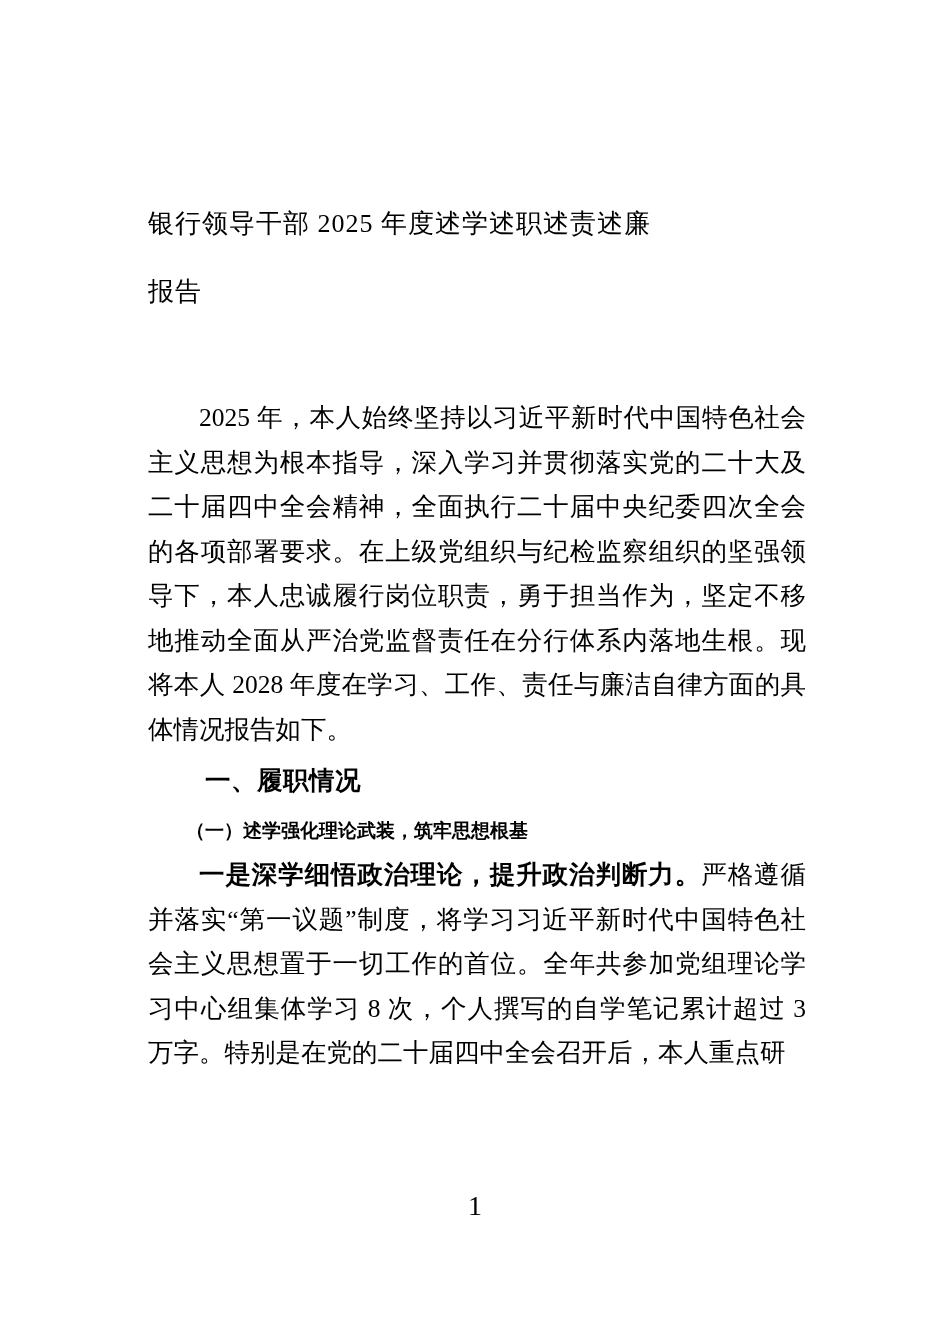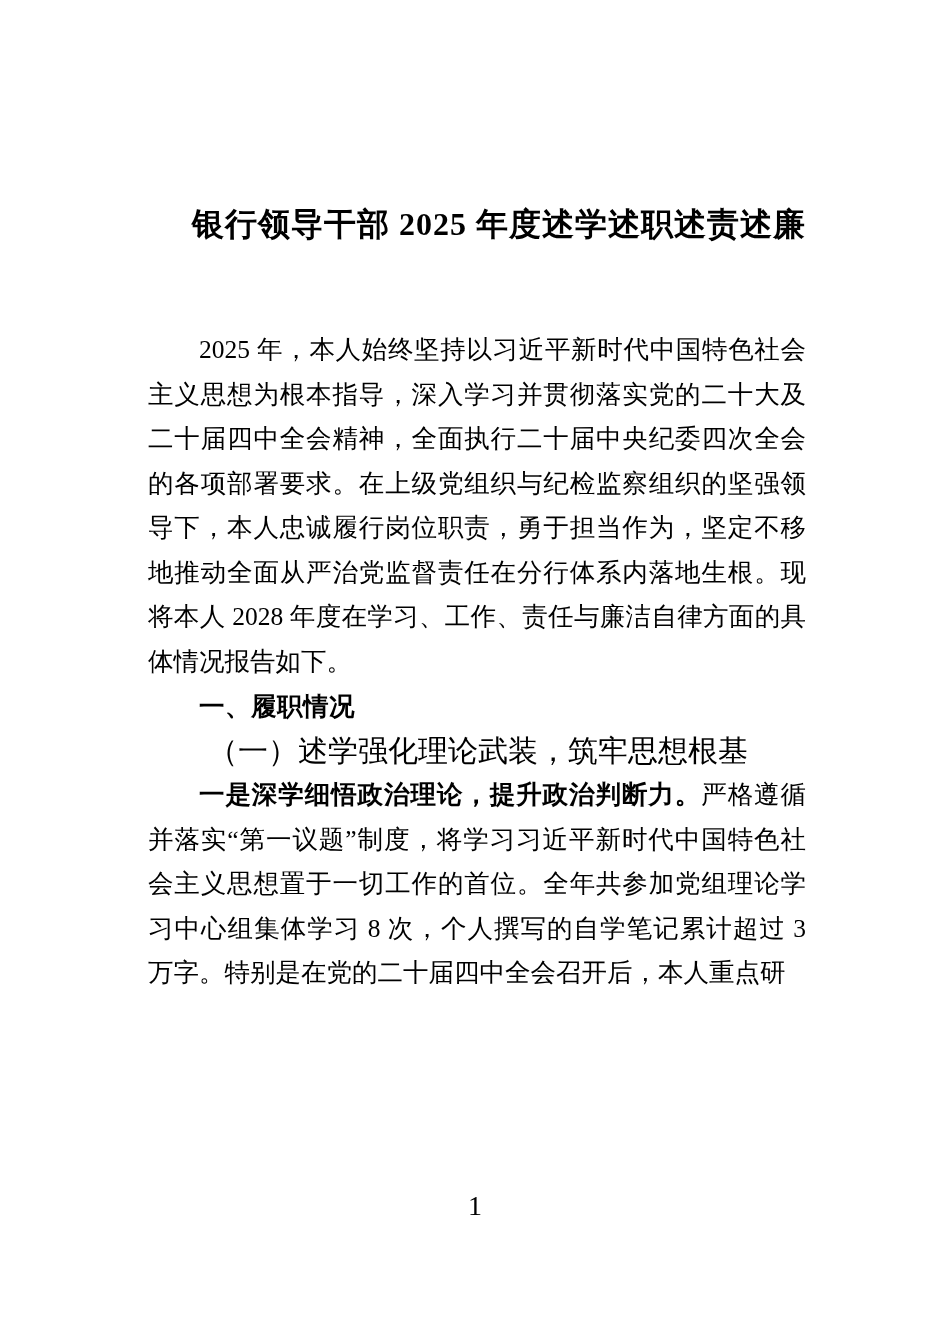--- a/index.html
+++ b/index.html
@@ -18,56 +18,56 @@
   }
   .content {
     position: absolute;
     left: 148px;
     top: 0;
     width: 658px;
   }
   .doc-title {
     margin: 190px 0 0 0;
     font-family: "Liberation Serif", serif;
-    font-weight: bold;
-    font-size: 32px;
+    font-weight: normal;
+    font-size: 26px;
     line-height: 68px;
-    text-align: right;
+    text-align: left;
     letter-spacing: 1px;
   }
   .title-line {
     display: block;
     white-space: nowrap;
   }
   .body-text {
     margin-top: 70px;
     font-family: "Liberation Serif", serif;
     font-size: 25.5px;
     line-height: 44.5px;
     text-align: justify;
     text-justify: inter-ideograph;
   }
   .para {
     margin: 0;
     text-indent: 2em;
   }
   .section-heading {
-    margin: 0;
+    margin: 6px;
     font-family: "Liberation Sans", sans-serif;
     font-size: 25.5px;
     font-weight: bold;
     line-height: 44.5px;
     text-indent: 2em;
     letter-spacing: 0.5px;
   }
   .sub-heading {
     margin: 0;
     font-family: "Liberation Serif", serif;
-    font-size: 30px;
-    font-weight: normal;
+    font-size: 19px;
+    font-weight: bold;
     line-height: 44.5px;
     text-indent: 2em;
   }
   .para .lead {
     font-weight: bold;
   }
   .page-footer {
     position: absolute;
     left: 0;
     top: 1184px;
@@ -80,20 +80,21 @@
   }
 </style>
 </head>
 <body>
 
 <div class="page">
   <div class="content">
 
     <h1 class="doc-title">
       <span class="title-line">银行领导干部 2025 年度述学述职述责述廉</span>
+      <span class="title-line">报告</span>
     </h1>
 
     <div class="body-text">
       <p class="para">2025 年，本人始终坚持以习近平新时代中国特色社会主义思想为根本指导，深入学习并贯彻落实党的二十大及二十届四中全会精神，全面执行二十届中央纪委四次全会的各项部署要求。在上级党组织与纪检监察组织的坚强领导下，本人忠诚履行岗位职责，勇于担当作为，坚定不移地推动全面从严治党监督责任在分行体系内落地生根。现将本人 2028 年度在学习、工作、责任与廉洁自律方面的具体情况报告如下。</p>
 
       <h2 class="section-heading">一、履职情况</h2>
 
       <h3 class="sub-heading">（一）述学强化理论武装，筑牢思想根基</h3>
 
 

